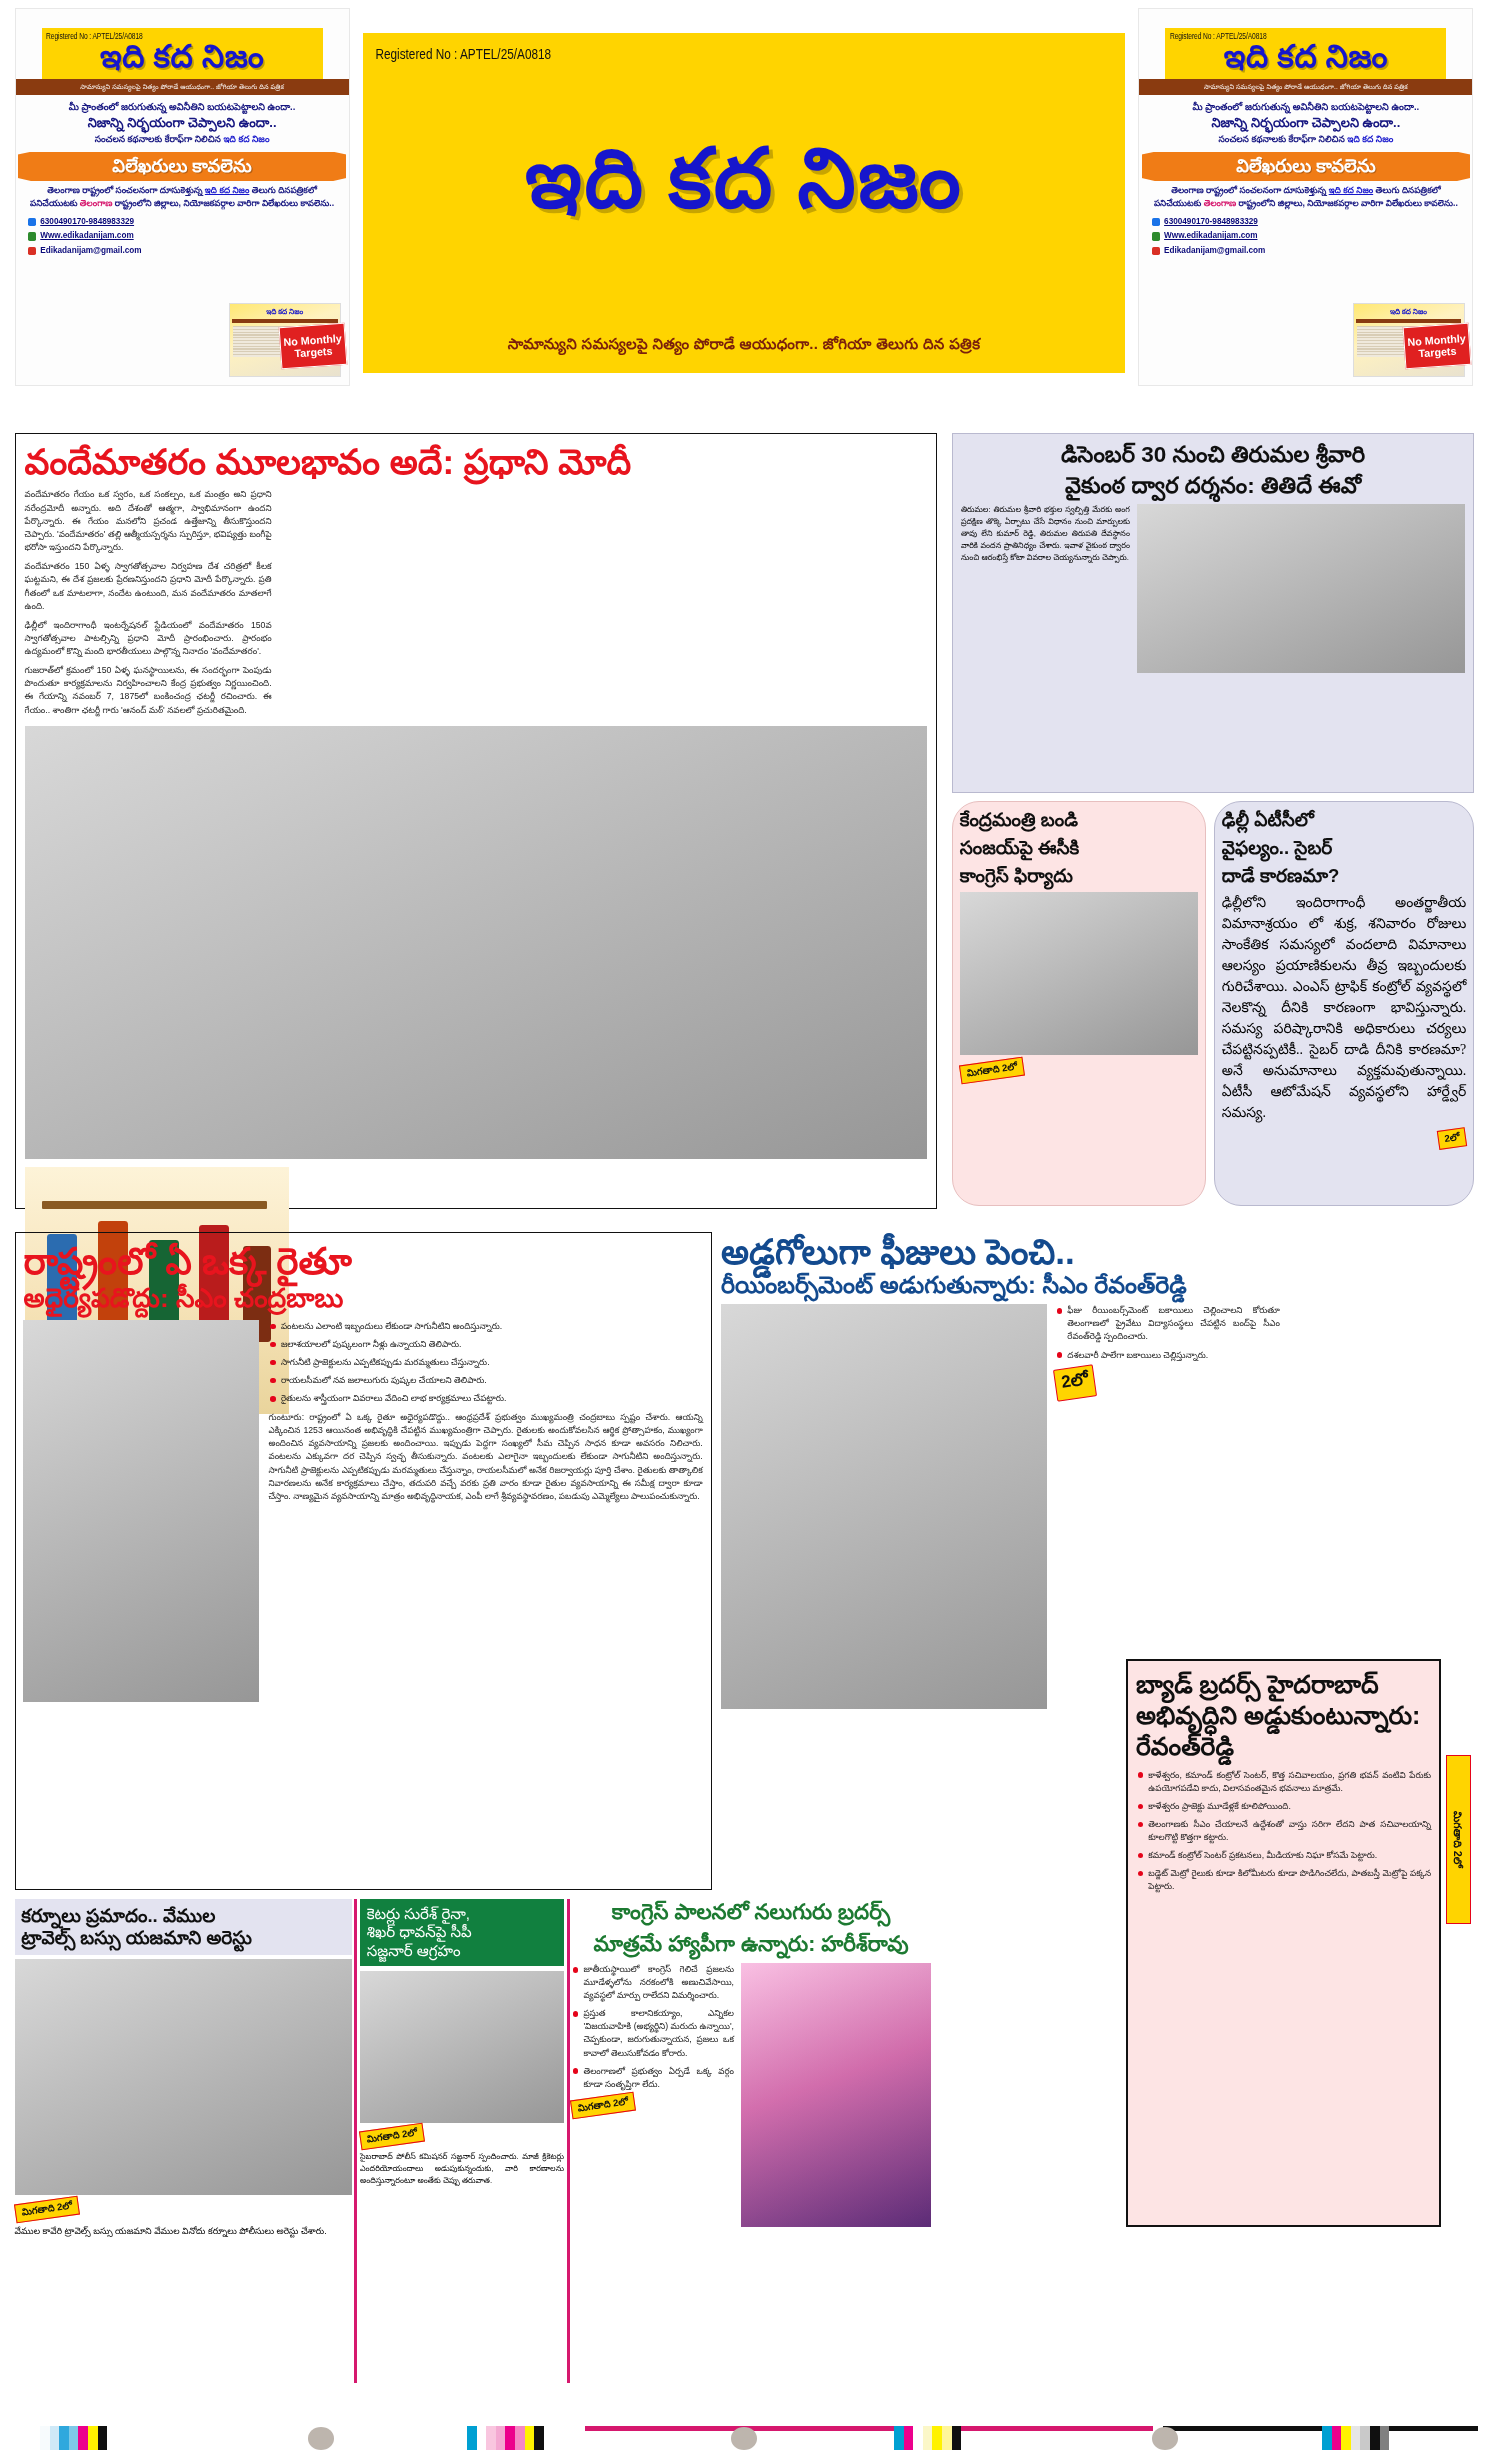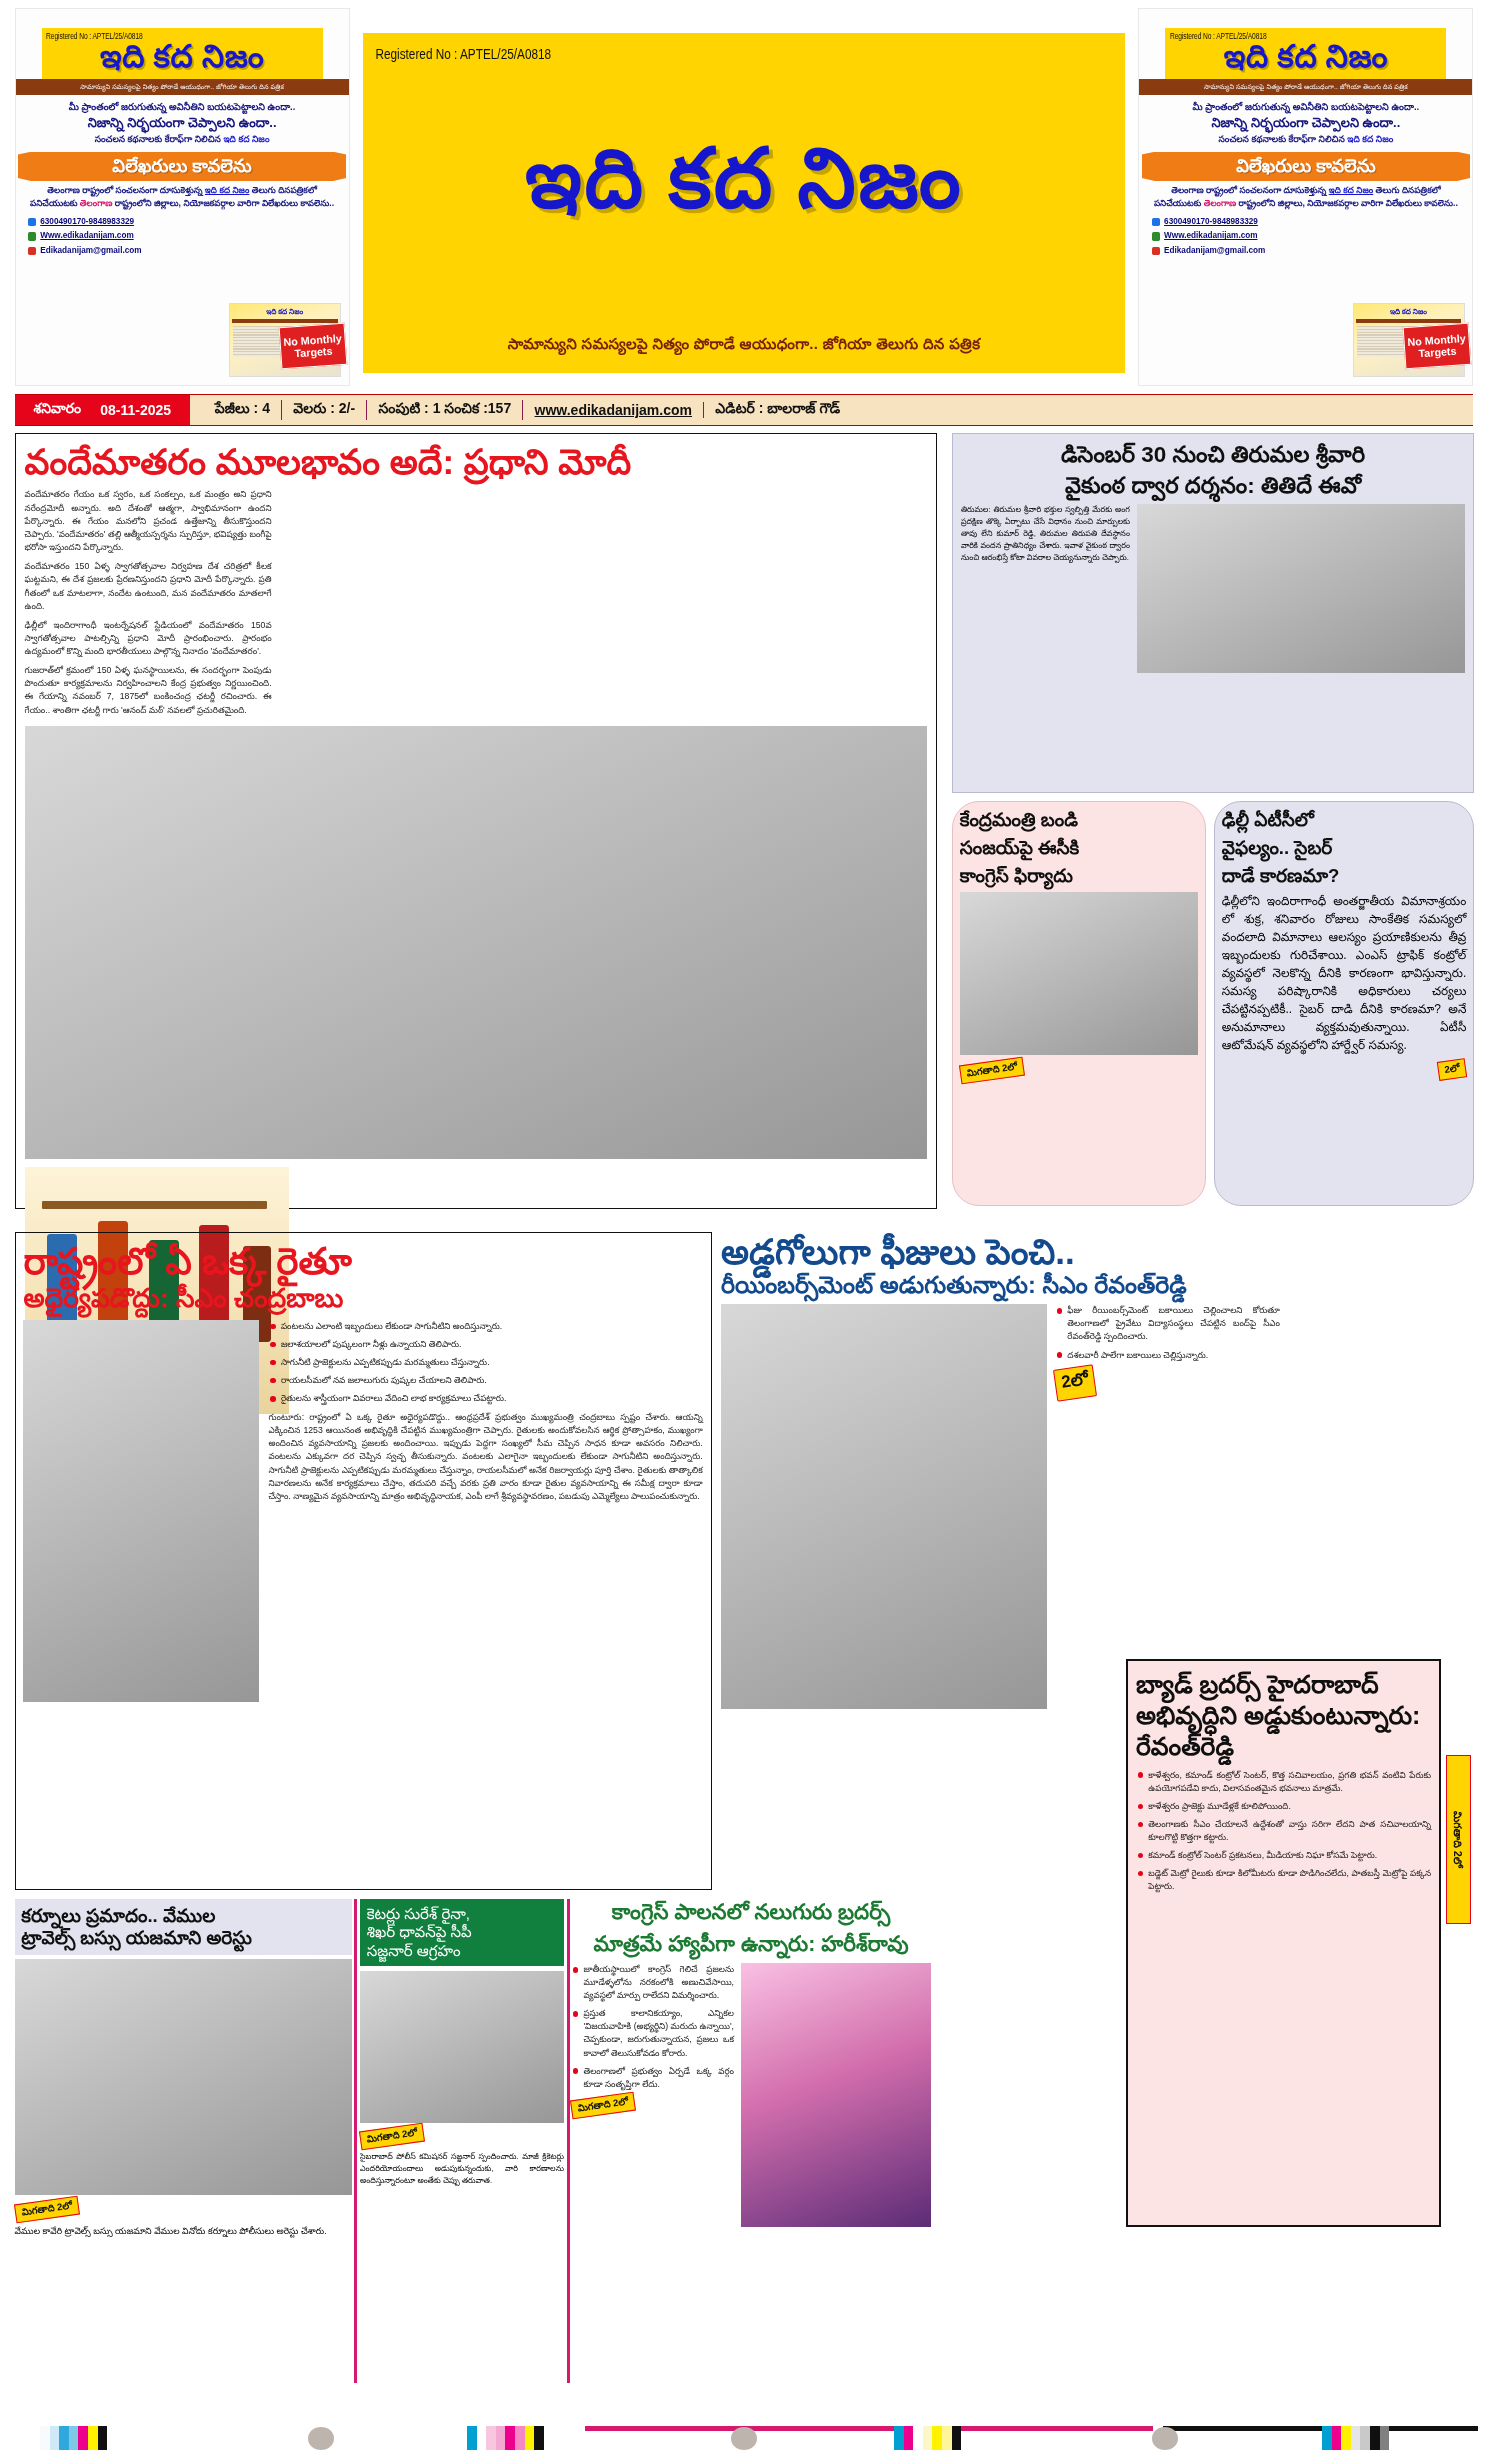--- a/index.html
+++ b/index.html
@@ -170,21 +170,21 @@
   .tirumala-h { font-size: 22.5px; text-align: center; margin-bottom: 5.6px; }
   .tirumala-row { display: flex; gap: 6.7px; }
   .tirumala-txt { width: 169px; font-size: 7.9px; line-height: 1.5; text-align: justify; }
   .tirumala-photo { flex: 1; height: 169px; }
 
   .rbox { position: absolute; top: 801px; height: 405px; padding: 6.7px; border-radius: 27px; }
   .rbox.a { left: 952px; width: 254px; background: #fde4e4; border: 1.1px solid #e7bfbf; }
   .rbox.b { left: 1214px; width: 260px; background: #e3e3f0; border: 1.1px solid #b9b9cf; }
   .rbox-h { font-size: 18.6px; line-height: 1.2; margin-bottom: 5.6px; }
   .rbox-photo { width: 100%; height: 146px; margin-bottom: 5.6px; }
-  .rbox-txt { font-size: 12px; line-height: 1.5; text-align: justify; }
+  .rbox-txt { font-size: 14px; line-height: 1.5; text-align: justify; font-family: Liberation Serif, serif; }
 
   .cbn {
     position: absolute; left: 14.6px; top: 1232px; width: 697px; height: 658px;
     border: 1.7px solid #111; padding: 7.9px;
   }
   .cbn-h1 { font-size: 37px; }
   .cbn-h2 { font-size: 26.4px; margin-bottom: 6.7px; }
   .cbn-row { display: flex; gap: 9px; }
   .cbn-photo { width: 236px; height: 382px; }
   .cbn-right { flex: 1; }
@@ -333,33 +333,20 @@
         <div class="strip"></div>
         <div class="blk"></div>
       </div>
       <div class="nomonthly">
         <span>No Monthly</span>
         <span>Targets</span>
       </div>
     </div>
   </div>
 
-  <div class="datestrip">
-    <div class="ds-red">
-      <span>శనివారం</span>
-      <span>08-11-2025</span>
-    </div>
-    <div class="ds-rest">
-      <span>పేజీలు : 4</span>
-      <span>వెలరు : 2/-</span>
-      <span>సంపుటి : 1 సంచిక :157</span>
-      <span class="url">www.edikadanijam.com</span>
-      <span>ఎడిటర్ : బాలరాజ్ గౌడ్</span>
-    </div>
-  </div>
 
   <div class="lead">
     <div class="hl hl-red lead-h">వందేమాతరం మూలభావం అదే: ప్రధాని మోదీ</div>
     <div class="lead-grid">
       <div class="lead-col">
         <p class="body-tel">వందేమాతరం గేయం ఒక స్వరం, ఒక సంకల్పం, ఒక మంత్రం అని ప్రధాని నరేంద్రమోదీ అన్నారు. అది దేశంతో ఆత్మగా, స్వాభిమానంగా ఉందని పేర్కొన్నారు. ఈ గేయం మనలోని ప్రచండ ఉత్తేజాన్ని తీసుకొస్తుందని చెప్పారు. 'వందేమాతరం' తల్లి ఆత్మీయస్పర్శను స్పురిస్తూ, భవిష్యత్తు బంగీపై భరోసా ఇస్తుందని పేర్కొన్నారు.</p>
         <p class="body-tel" style="margin-top:5.6px">వందేమాతరం 150 ఏళ్ళ స్వాగతోత్సవాల నిర్వహణ దేశ చరిత్రలో కీలక ఘట్టమని, ఈ దేశ ప్రజలకు ప్రేరణనిస్తుందని ప్రధాని మోదీ పేర్కొన్నారు. ప్రతి గీతంలో ఒక మాటలాగా, నందేట ఉంటుంది, మన వందేమాతరం మాతలాగే ఉంది.</p>
         <p class="body-tel" style="margin-top:5.6px">ఢిల్లీలో ఇందిరాగాంధీ ఇంటర్నేషనల్ స్టేడియంలో వందేమాతరం 150వ స్వాగతోత్సవాల పాటల్సిన్ని ప్రధాని మోదీ ప్రారంభించారు. ప్రారంభం ఉద్యమంలో కొన్ని మంది భారతీయులు పాల్గొన్న నినాదం 'వందేమాతరం'.</p>
         <p class="body-tel" style="margin-top:5.6px">గుజరాత్‌లో క్రమంలో 150 ఏళ్ళ ఘనస్థాయిలను, ఈ సందర్భంగా పెంపుడు పొందుతూ కార్యక్రమాలను నిర్వహించాలని కేంద్ర ప్రభుత్వం నిర్ణయించింది. ఈ గేయాన్ని నవంబర్ 7, 1875లో బంకించంద్ర ఛటర్జీ రచించారు. ఈ గేయం.. శాంతిగా ఛటర్జీ గారు 'ఆనంద్ మఠ్' నవలలో ప్రచురితమైంది.</p>
       </div>

